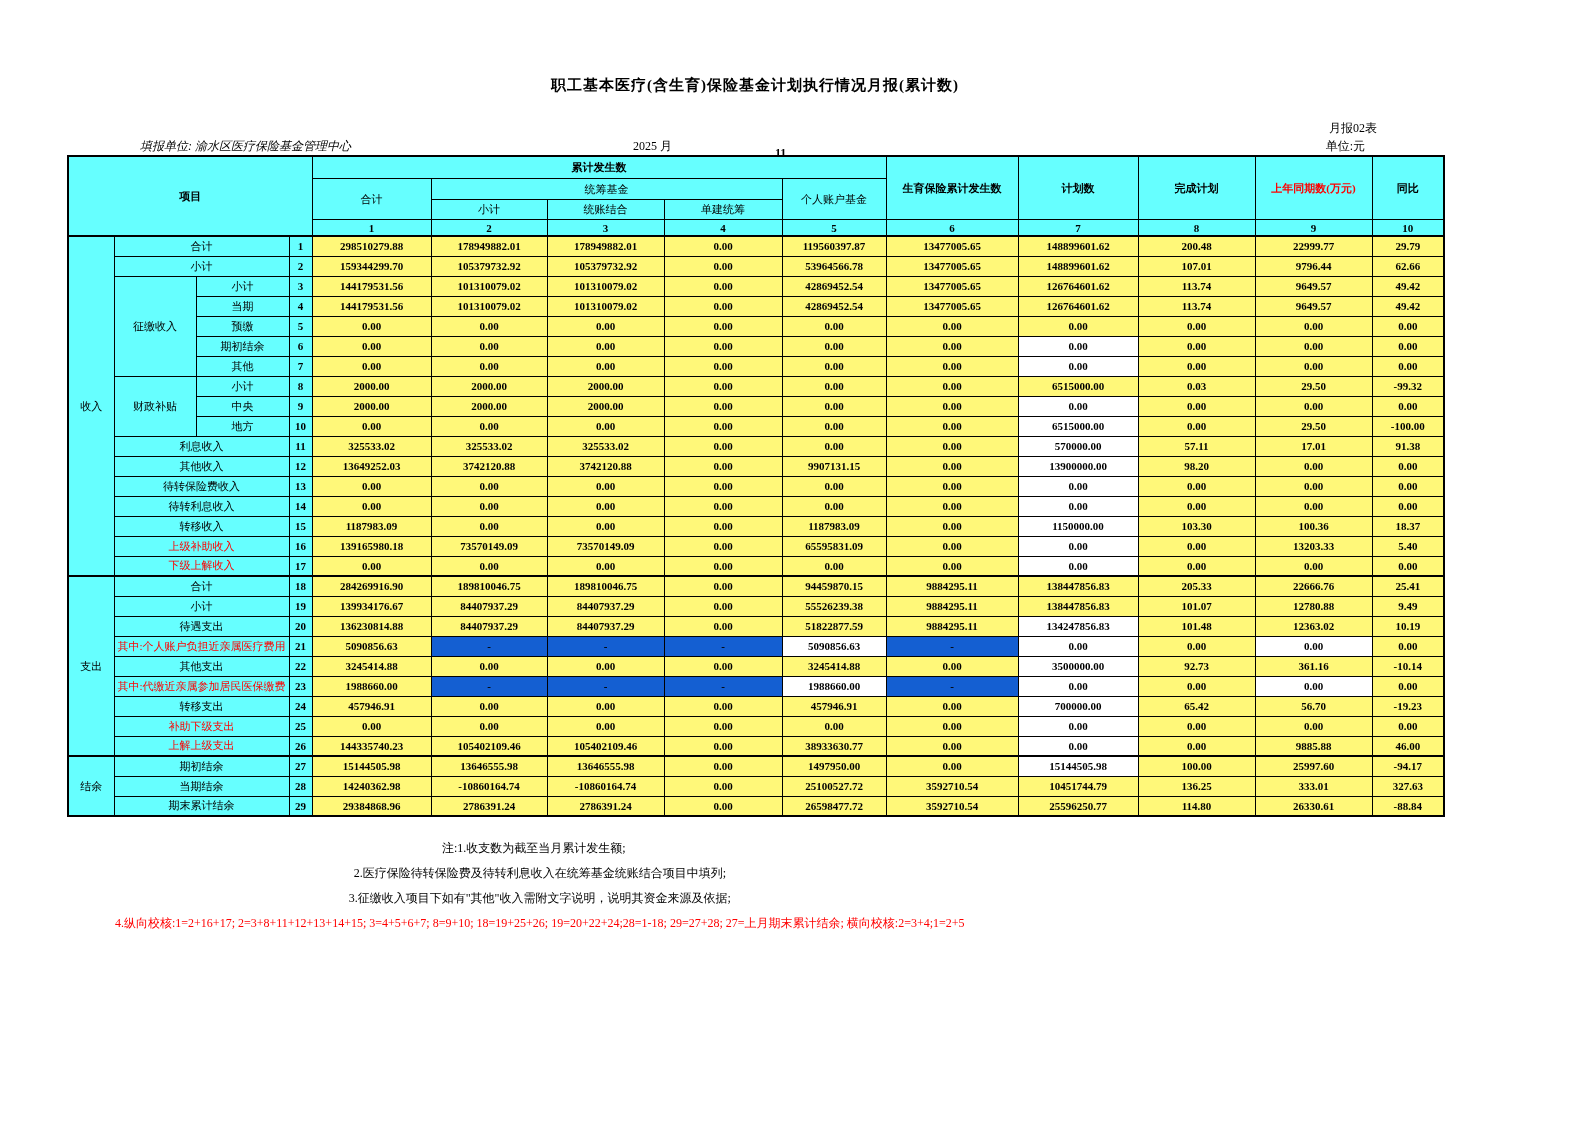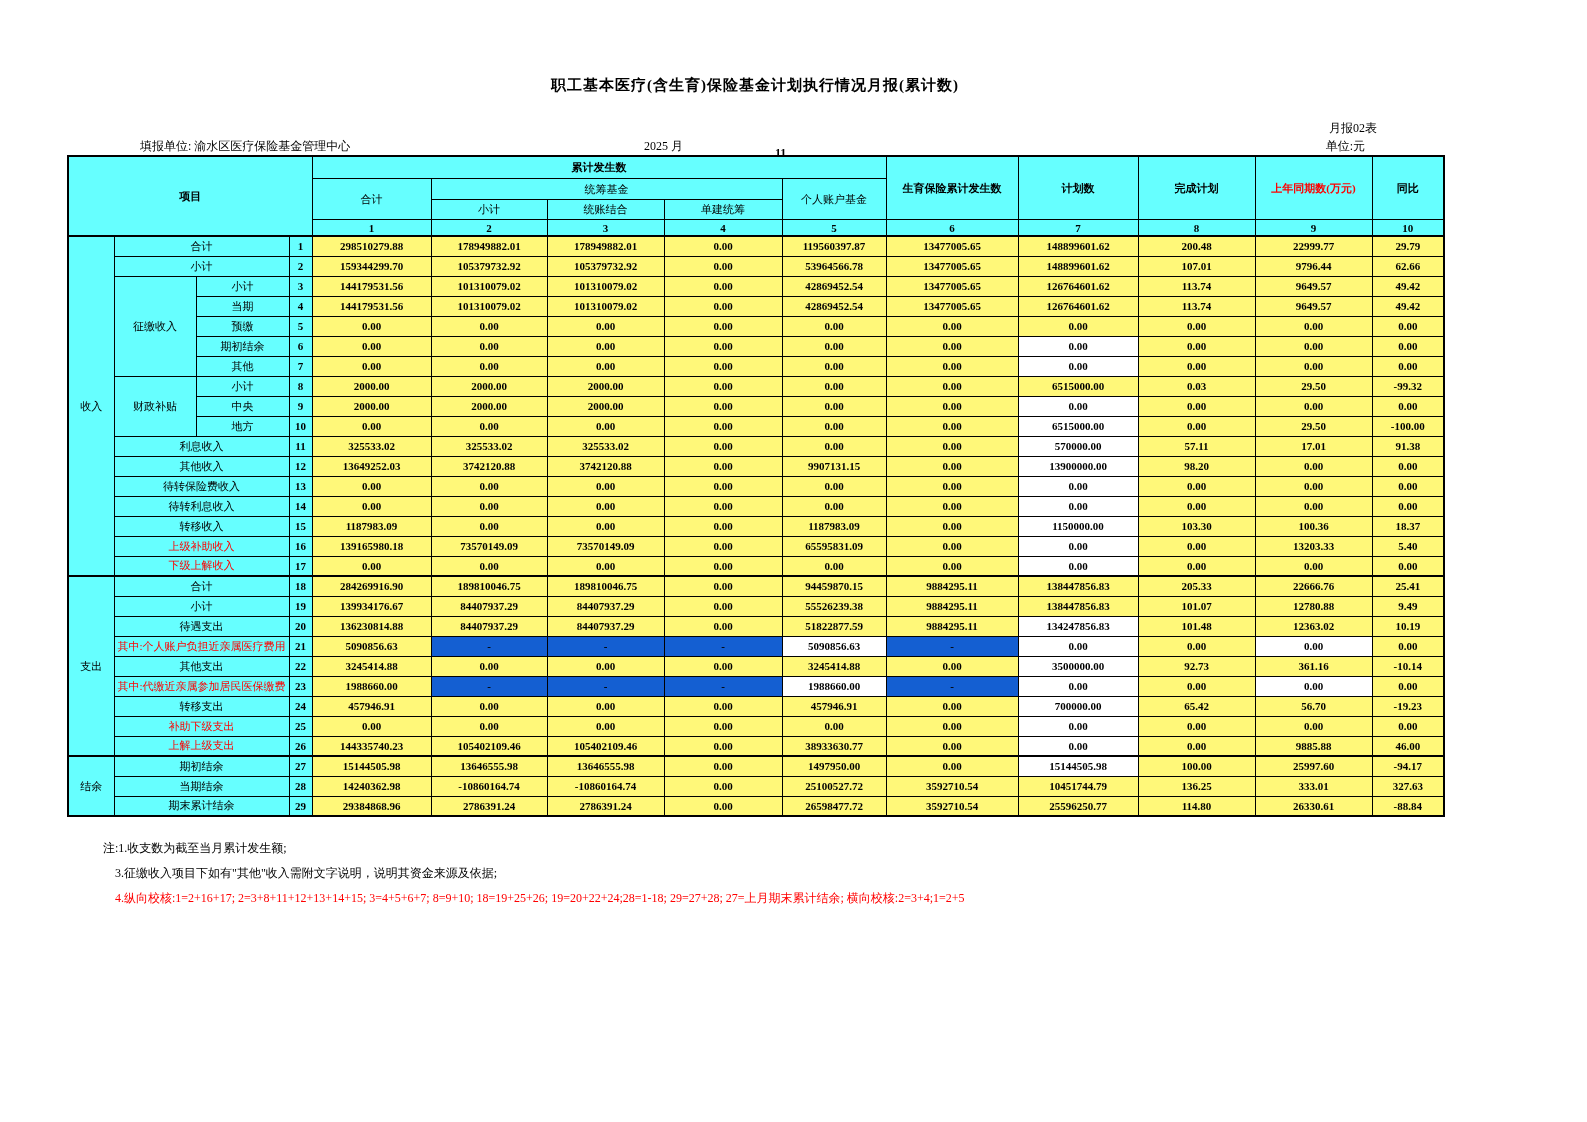--- a/index.html
+++ b/index.html
@@ -7,22 +7,22 @@
     position:relative; width:1587px; height:1122px; background:#ffffff;
     font-family:"Liberation Serif","DejaVu Serif",serif; color:#000;
     overflow:hidden;
   }
   .title {
     position:absolute; left:67px; top:76px; width:1376px;
     text-align:center; font-size:15px; font-weight:bold; letter-spacing:1px;
   }
   .form-no { position:absolute; top:120px; right:210px; font-size:12px; }
   .unit    { position:absolute; top:138px; right:222px; font-size:12px; }
-  .report-unit { position:absolute; top:138px; left:140px; font-size:12px; }
-  .year-month  { position:absolute; top:138px; left:633px; font-size:12px;margin-left:11px; }
+  .report-unit { position:absolute; top:138px; left:140px; font-size:12px;font-style:italic; }
+  .year-month  { position:absolute; top:138px; left:633px; font-size:12px; }
   .month-num   { position:absolute; top:146px; left:775px; font-size:12px; font-weight:bold; }
 
   table.report {
     position:absolute; left:67px; top:155px;
     border-collapse:collapse; table-layout:fixed;
     border:2px solid #000;
   }
   table.report td {
     border:1px solid #000; text-align:center; vertical-align:middle;
     font-size:11px; padding:0 2px; overflow:hidden; white-space:nowrap;
@@ -35,21 +35,21 @@
   tbody tr { height:20px; }
   td.sec, td.grp, td.sub, td.lbl, td.no { background:#66FFFF; }
   td.no  { font-weight:bold; }
   td.v   { background:#FFF879; font-weight:bold; }
   td.v.w { background:#ffffff; }
   td.v.b { background:#145FD2; color:#000; }
   .red   { color:#FF0000; }
   tr.sec-top td { border-top:2px solid #000; }
 
   .notes { position:absolute; left:103px; top:840px; font-size:12px; }
-  .notes div { margin-bottom:8px; }
+  .notes div { margin-bottom:8px;text-align:center; }
   .note-sub { margin-left:12px; }
   .notes .red { margin-top:2px; margin-bottom:4px; }
 </style>
 </head>
 <body>
 
 <div class="page">
 
   <div class="title">职工基本医疗(含生育)保险基金计划执行情况月报(累计数)</div>
 
@@ -519,17 +519,18 @@
           <td class="v">25596250.77</td>
           <td class="v">114.80</td>
           <td class="v">26330.61</td>
           <td class="v">-88.84</td>
         </tr>
       </tbody>
   </table>
 
   <div class="notes">
     <div>注:1.收支数为截至当月累计发生额;</div>
+    <div class="note-sub">2.医疗保险待转保险费及待转利息收入在统筹基金统账结合项目中填列;</div>
     <div class="note-sub">3.征缴收入项目下如有"其他"收入需附文字说明，说明其资金来源及依据;</div>
     <div class="note-sub red">4.纵向校核:1=2+16+17;  2=3+8+11+12+13+14+15;  3=4+5+6+7;  8=9+10;  18=19+25+26;  19=20+22+24;28=1-18;  29=27+28;  27=上月期末累计结余;  横向校核:2=3+4;1=2+5</div>
   </div>
 
 </div>
 
 </body></html>

